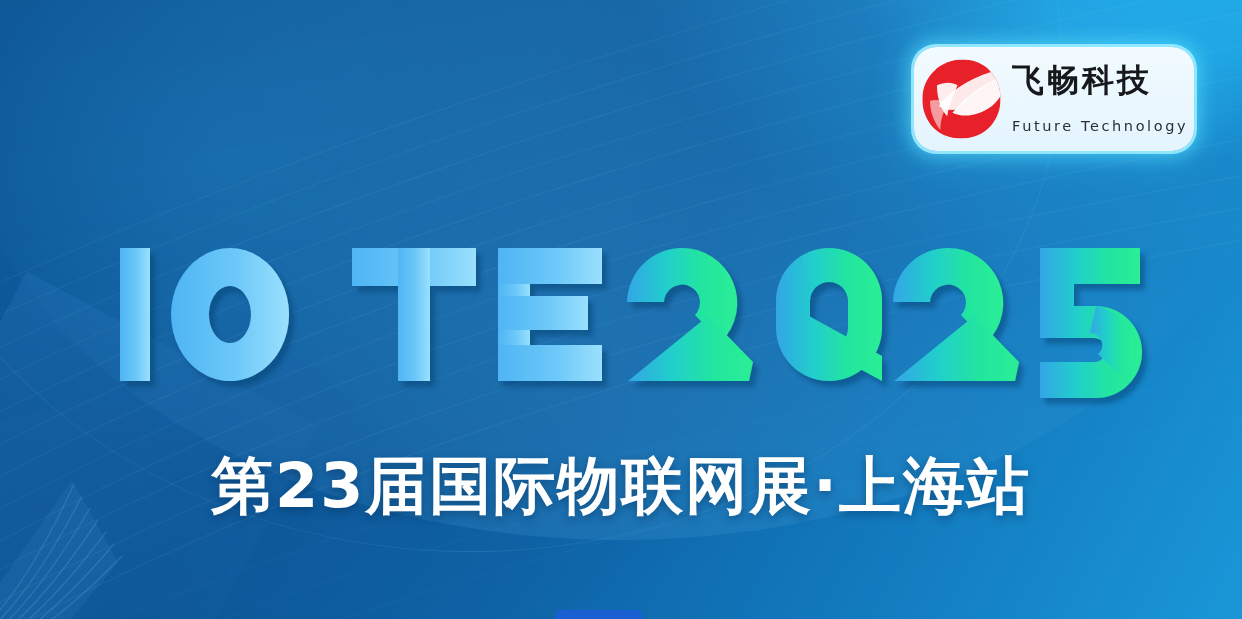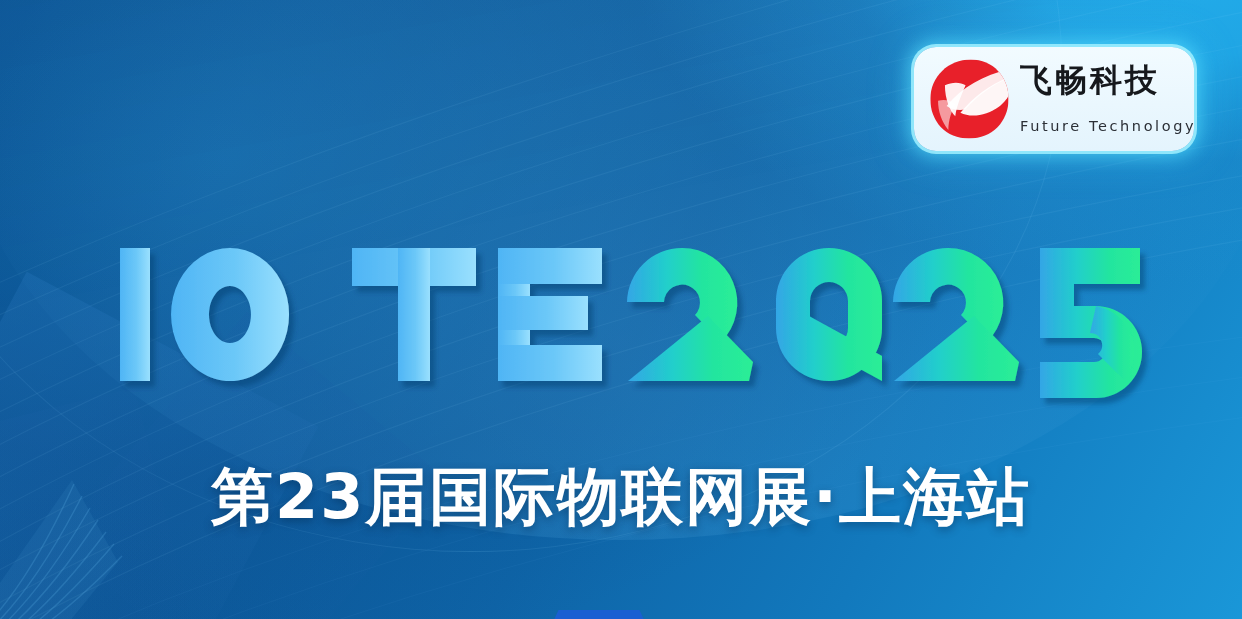--- a/index.html
+++ b/index.html
@@ -115,21 +115,21 @@
     width: 280px;
     height: 104px;
     border-radius: 22px;
     background: linear-gradient(180deg, #f2fbff 0%, #eaf7fe 55%, #e4f4fd 100%);
     box-shadow:
       0 0 0 3px rgba(160,240,255,0.85),
       0 0 16px 6px rgba(90,225,255,0.55),
       0 0 34px 12px rgba(60,200,250,0.30);
     display: flex;
     align-items: center;
-    padding: 0 14px 0 12px;
+    padding: 0 14px 0 4px;
     box-sizing: border-box;
   }
 
   .logo-mark {
     width: 86px;
     height: 86px;
     flex: 0 0 86px;
   }
 
   .logo-text {
@@ -180,21 +180,20 @@
     top: 452px;
     text-align: center;
     font-family: "DejaVu Sans", sans-serif;
     font-size: 62px;
     font-weight: 700;
     color: #ffffff;
     letter-spacing: 2px;
     line-height: 1.1;
     text-shadow: 0 3px 9px rgba(3,40,78,0.45);
     white-space: nowrap;
-    margin-top: 11px;
   }
 </style>
 </head>
 <body>
 
 <div class="banner">
 
   <div class="bg-ellipse-large"></div>
   <div class="bg-arc-sweep"></div>
 

